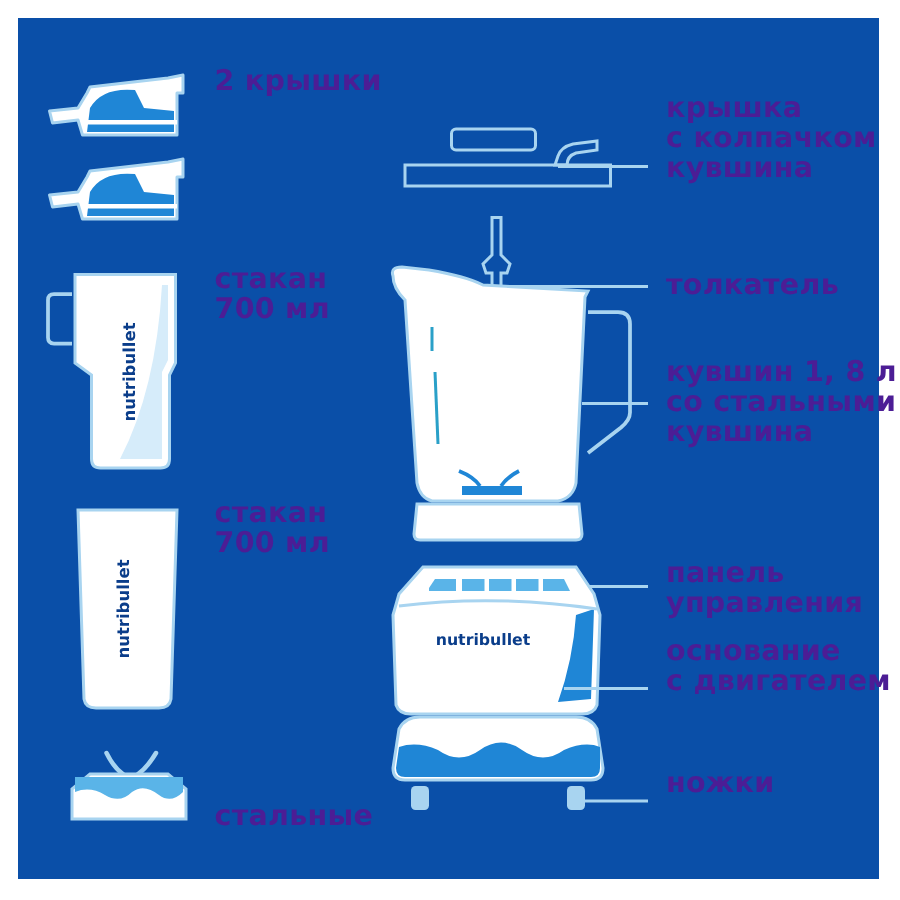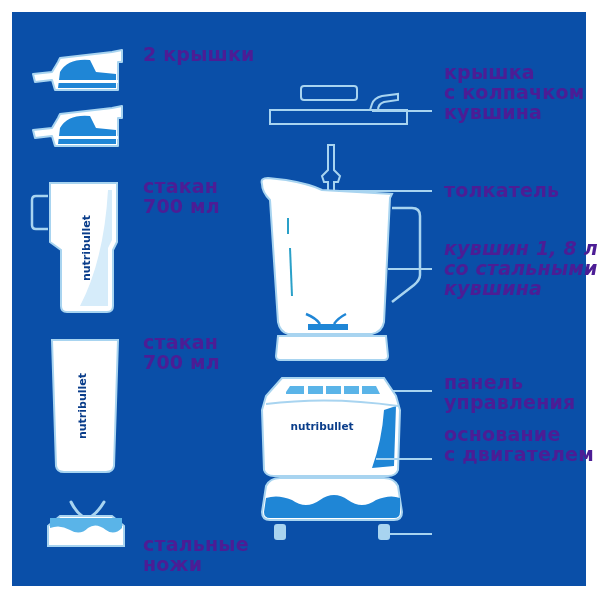--- a/index.html
+++ b/index.html
@@ -100,38 +100,38 @@
 <div class="label" style="left:143px;top:176px;">
   <div>стакан</div>
   <div>700 мл</div>
 </div>
 <div class="label" style="left:143px;top:332px;">
   <div>стакан</div>
   <div>700 мл</div>
 </div>
 <div class="label" style="left:143px;top:510px;margin-top:24px;">
   <div>стальные</div>
-  <div>ножи</div>
 </div>
 
 <div class="label" style="left:444px;top:62px;">
   <div>крышка</div>
   <div>с колпачком</div>
   <div>кувшина</div>
 </div>
 <div class="label" style="left:444px;top:180px;">
   <div>толкатель</div>
 </div>
-<div class="label" style="left:444px;top:238px;font-style:italic;">
+<div class="label" style="left:444px;top:238px;">
   <div>кувшин 1, 8 л</div>
   <div>со стальными</div>
   <div>кувшина</div>
 </div>
 <div class="label" style="left:444px;top:372px;">
   <div>панель</div>
   <div>управления</div>
 </div>
 <div class="label" style="left:444px;top:424px;">
   <div>основание</div>
   <div>с двигателем</div>
 </div>
 <div class="label" style="left:444px;top:512px;">
+  <div>ножки</div>
 </div>
 
 </body></html>

